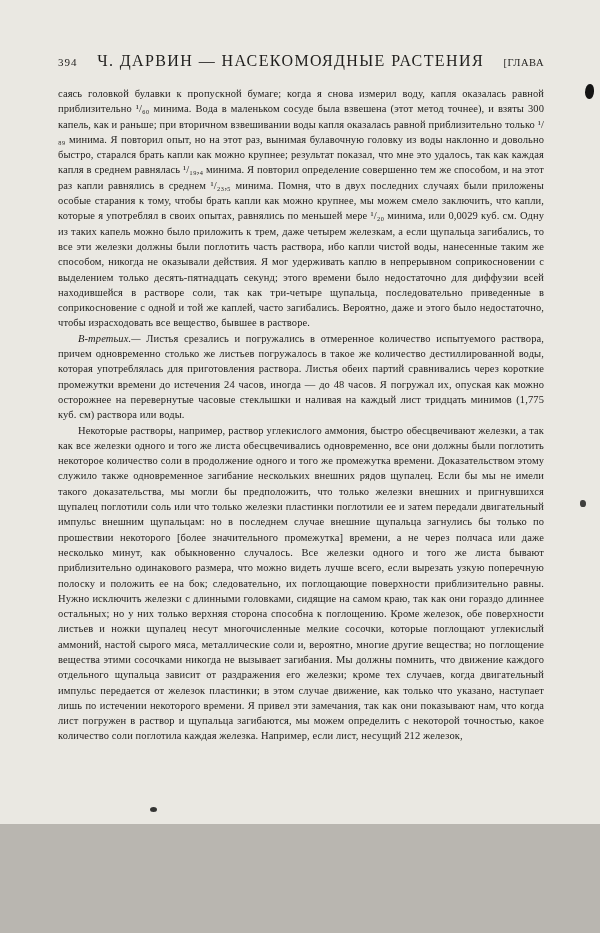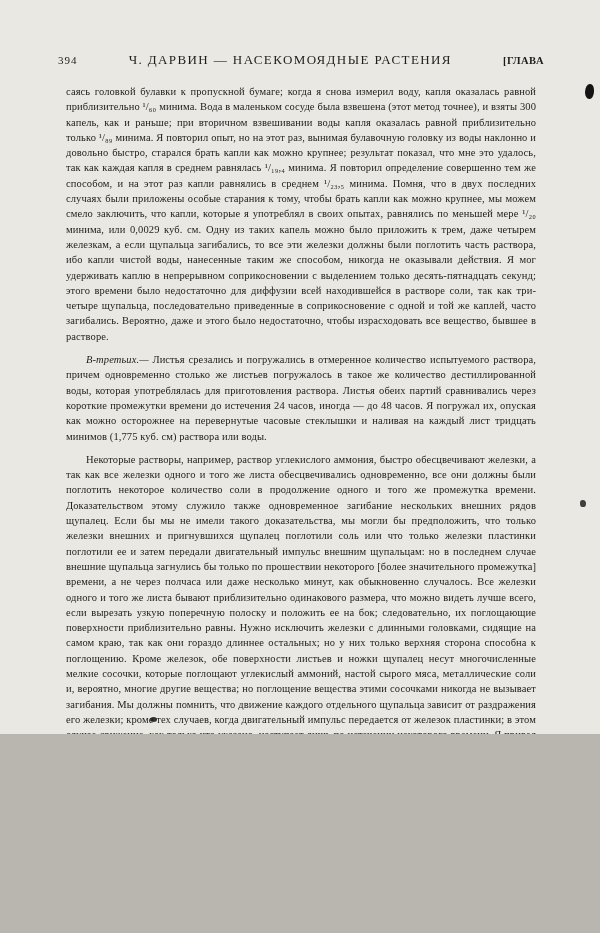--- a/index.html
+++ b/index.html
@@ -1,45 +1,45 @@
 <!DOCTYPE html>
 <html><head>
 <meta charset="utf-8">
 <style>
   html,body{margin:0;padding:0;background:#b9b6b0;}
   .scan-page{
     position:relative;
-    width:600px;height:734px;
+    width:600px;height:824px;
     background:#eae8e2;
     overflow:hidden;
     font-family:"Liberation Serif","DejaVu Serif",serif;
     color:#1e1d1b;
   }
   .page-header{
     display:flex;
     justify-content:space-between;
     align-items:baseline;
     margin:52px 56px 16px 58px;
     font-size:11px;
   }
   .page-number{letter-spacing:1px;}
   .running-title{
     letter-spacing:1.4px;
-    font-size:13px;
+    font-size:16px;
     white-space:nowrap;
   }
-  .chapter-marker{letter-spacing:0.5px;font-size:10.5px;font-weight:bold;}
+  .chapter-marker{letter-spacing:0.5px;font-size:10.5px;}
   .page-body{
     margin:0 56px 0 58px;
     font-size:10.5px;
     line-height:15.3px;
     text-align:justify;
     letter-spacing:0.1px;
   }
-  .para{margin:8px;}
+  .para{margin:0;}
   .para.indent{text-indent:20px;}
   .lead-italic{font-style:italic;font-family:Liberation Serif, serif;}
   
   .artifact{position:absolute;background:#141414;}
   .artifact.a1{right:6px;top:84px;width:9px;height:15px;border-radius:55% 40% 50% 45%;}
   .artifact.a2{left:150px;bottom:12px;width:7px;height:5px;border-radius:50%;opacity:.85;}
   .artifact.a3{right:14px;top:500px;width:6px;height:7px;border-radius:45% 55% 50% 50%;opacity:.8;}
 </style>
 </head>
 <body>

